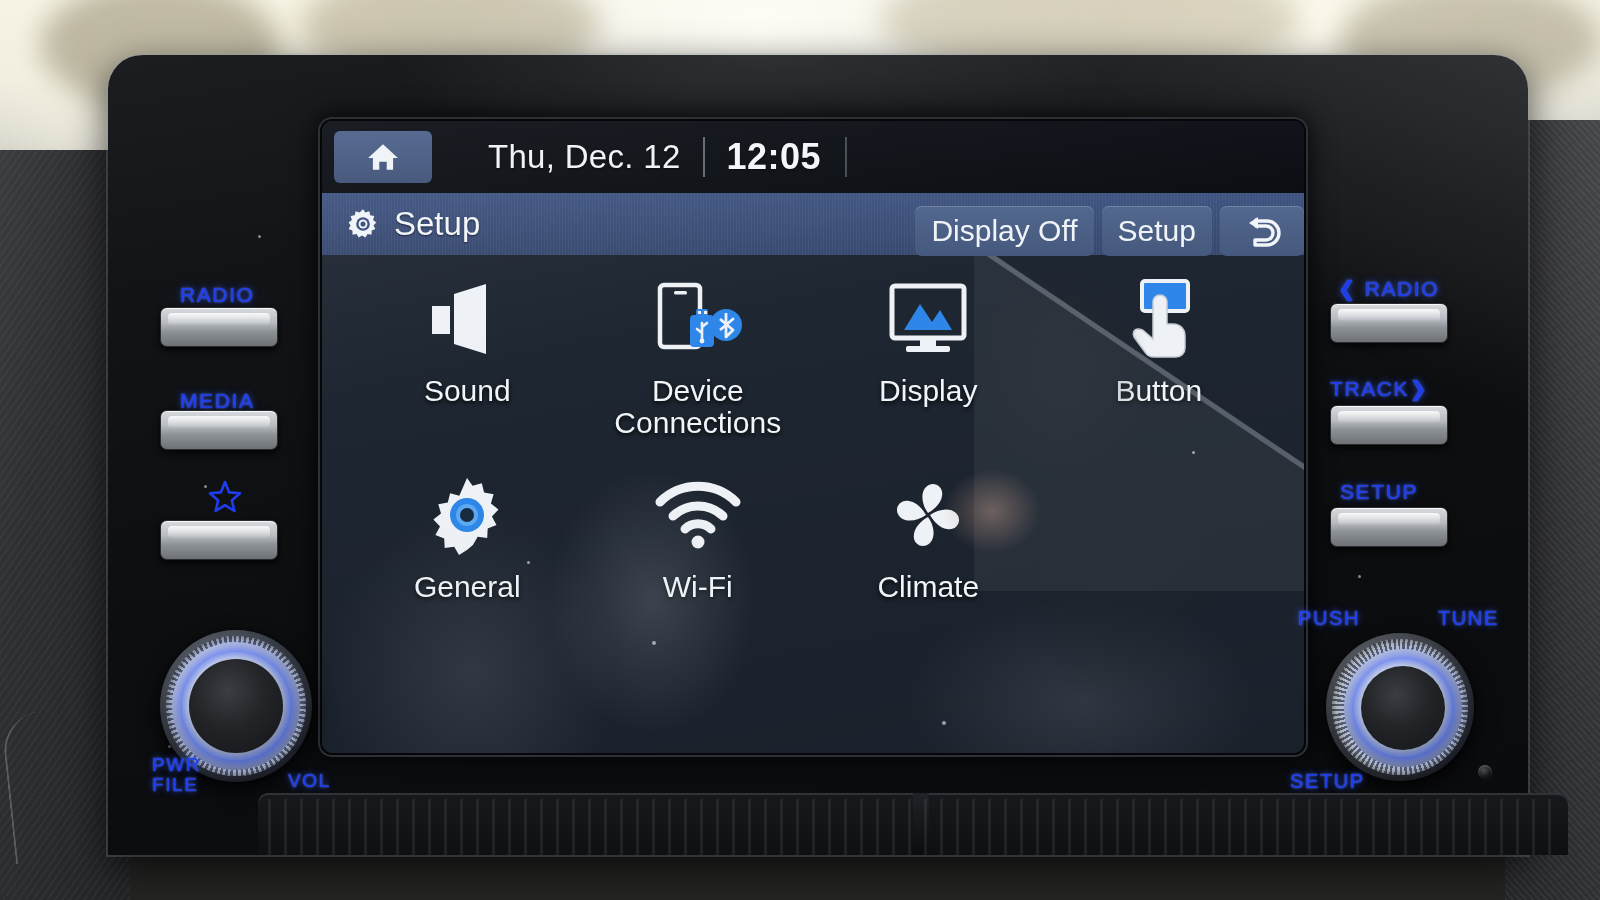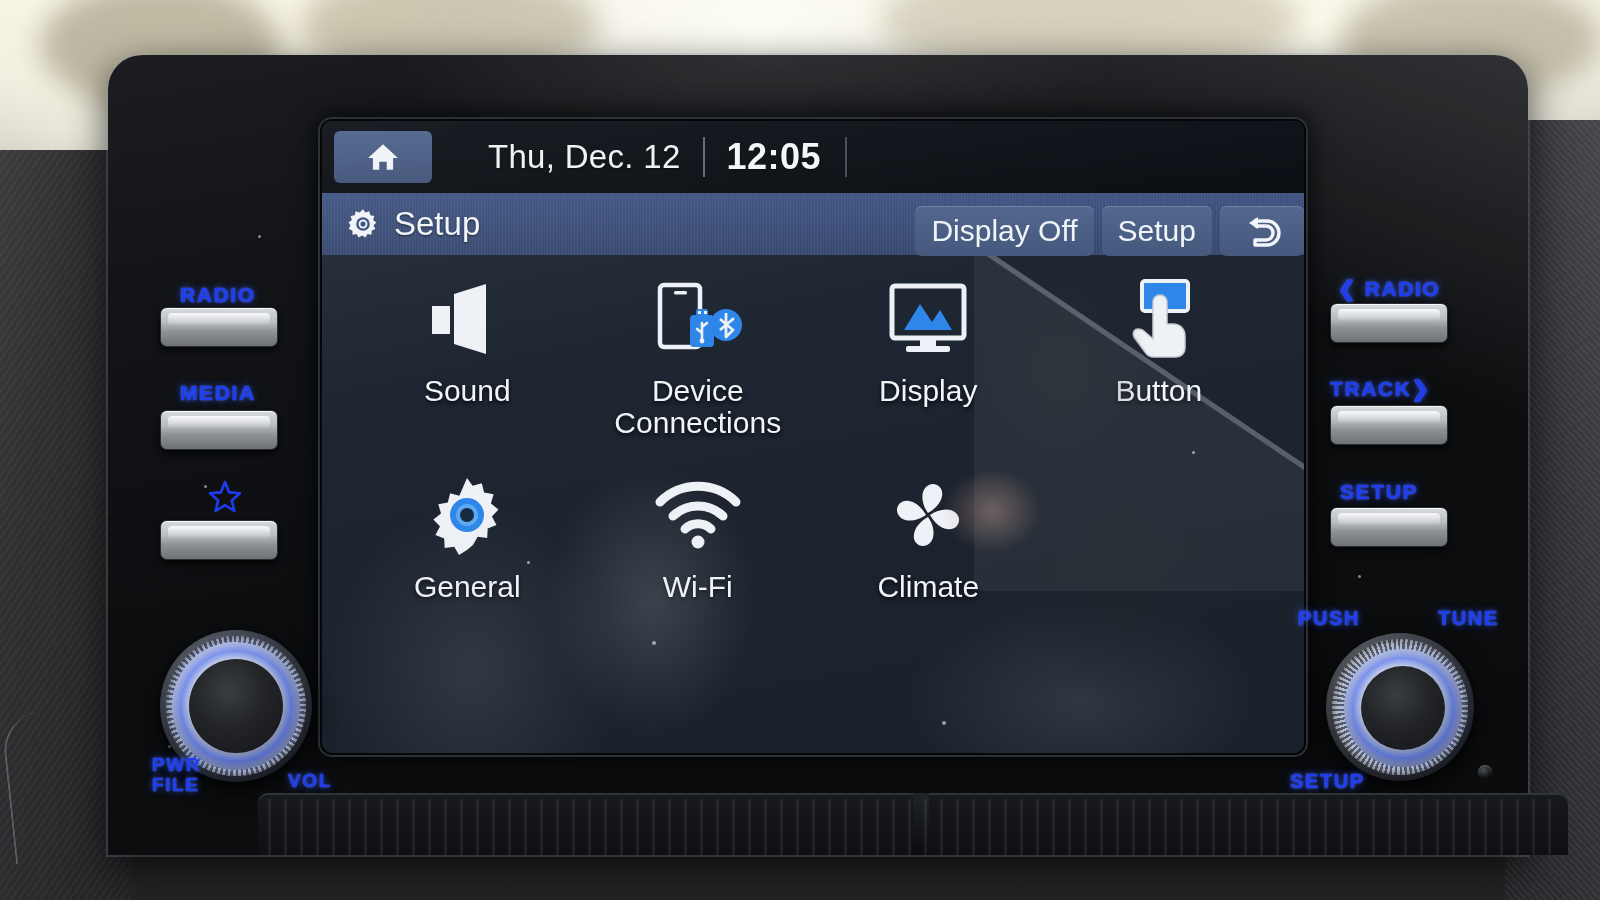--- a/index.html
+++ b/index.html
@@ -113,21 +113,21 @@
       radial-gradient(ellipse 120px 150px at 180px 100px, rgba(40,44,50,.55), rgba(0,0,0,0) 72%),
       radial-gradient(ellipse 140px 200px at 240px 300px, rgba(32,36,42,.6), rgba(0,0,0,0) 72%),
       radial-gradient(ellipse 70px 60px at 110px 240px, rgba(190,150,135,.45), rgba(0,0,0,0) 70%);}
   .refl-protector{ right:0; top:0; width:330px; height:470px;
     background:linear-gradient(214deg, rgba(0,0,0,0) 0 49.4%, rgba(225,235,245,.30) 49.6% 50.3%, rgba(255,255,255,.055) 50.5% 100%); }
   .refl-sheen{ left:0; top:0; width:100%; height:100%;
     background:linear-gradient(168deg, rgba(255,255,255,.055) 0%, rgba(255,255,255,0) 34%); }
   .spec{ position:absolute; border-radius:50%; background:rgba(240,244,250,.6); }
 
   
-  .hw-label{ position:absolute; color:#1f3df0; font-size:21px; font-weight:bold;
+  .hw-label{ position:absolute; color:#1f3df0; font-size:21px; font-weight:normal;
     letter-spacing:1.6px; text-shadow:0 0 7px rgba(40,80,255,.9), 0 0 2px rgba(120,150,255,.9);
     white-space:nowrap; }
   .hw-btn{ position:absolute; width:118px; height:40px; border-radius:7px;
     background:linear-gradient(180deg,#d7dade 0%,#b9bdc2 38%,#8d9297 62%,#6d7176 100%);
     box-shadow:0 3px 7px rgba(0,0,0,.85), inset 0 1px 0 rgba(255,255,255,.8);
     border:1px solid #2b2d30; }
   .hw-btn:after{ content:""; position:absolute; left:6%; top:12%; width:88%; height:34%;
     background:linear-gradient(180deg, rgba(255,255,255,.85), rgba(255,255,255,.05)); border-radius:4px; }
 
   
@@ -331,21 +331,21 @@
       <div class="spec" style="left:330px;top:520px;width:4px;height:4px;"></div>
       <div class="spec" style="left:205px;top:440px;width:3px;height:3px;"></div>
       <div class="spec" style="left:620px;top:600px;width:4px;height:4px;"></div>
       <div class="spec" style="left:870px;top:330px;width:3px;height:3px;"></div>
     </div>
   </div>
 
   <div class="hw-label" style="left:72px; top:228px;">RADIO</div>
   <div class="hw-btn" style="left:52px; top:252px;"></div>
 
-  <div class="hw-label" style="left:72px; top:326px;">MEDIA</div>
+  <div class="hw-label" style="left:72px; top:334px;">MEDIA</div>
   <div class="hw-btn" style="left:52px; top:355px;"></div>
 
   <svg class="star-ic" style="left:100px; top:425px;" width="34" height="34" viewBox="0 0 34 34">
     <path d="M17 2 L21.2 12.4 L32 13.2 L23.8 20.4 L26.4 31 L17 25.2 L7.6 31 L10.2 20.4 L2 13.2 L12.8 12.4 Z" fill="none" stroke="#1f3df0" stroke-width="2.6" stroke-linejoin="round"></path>
   </svg>
   <div class="hw-btn" style="left:52px; top:465px;"></div>
 
   <div class="hw-label" style="left:1230px; top:222px;">
     <span>❮</span>
     <span>RADIO</span>

